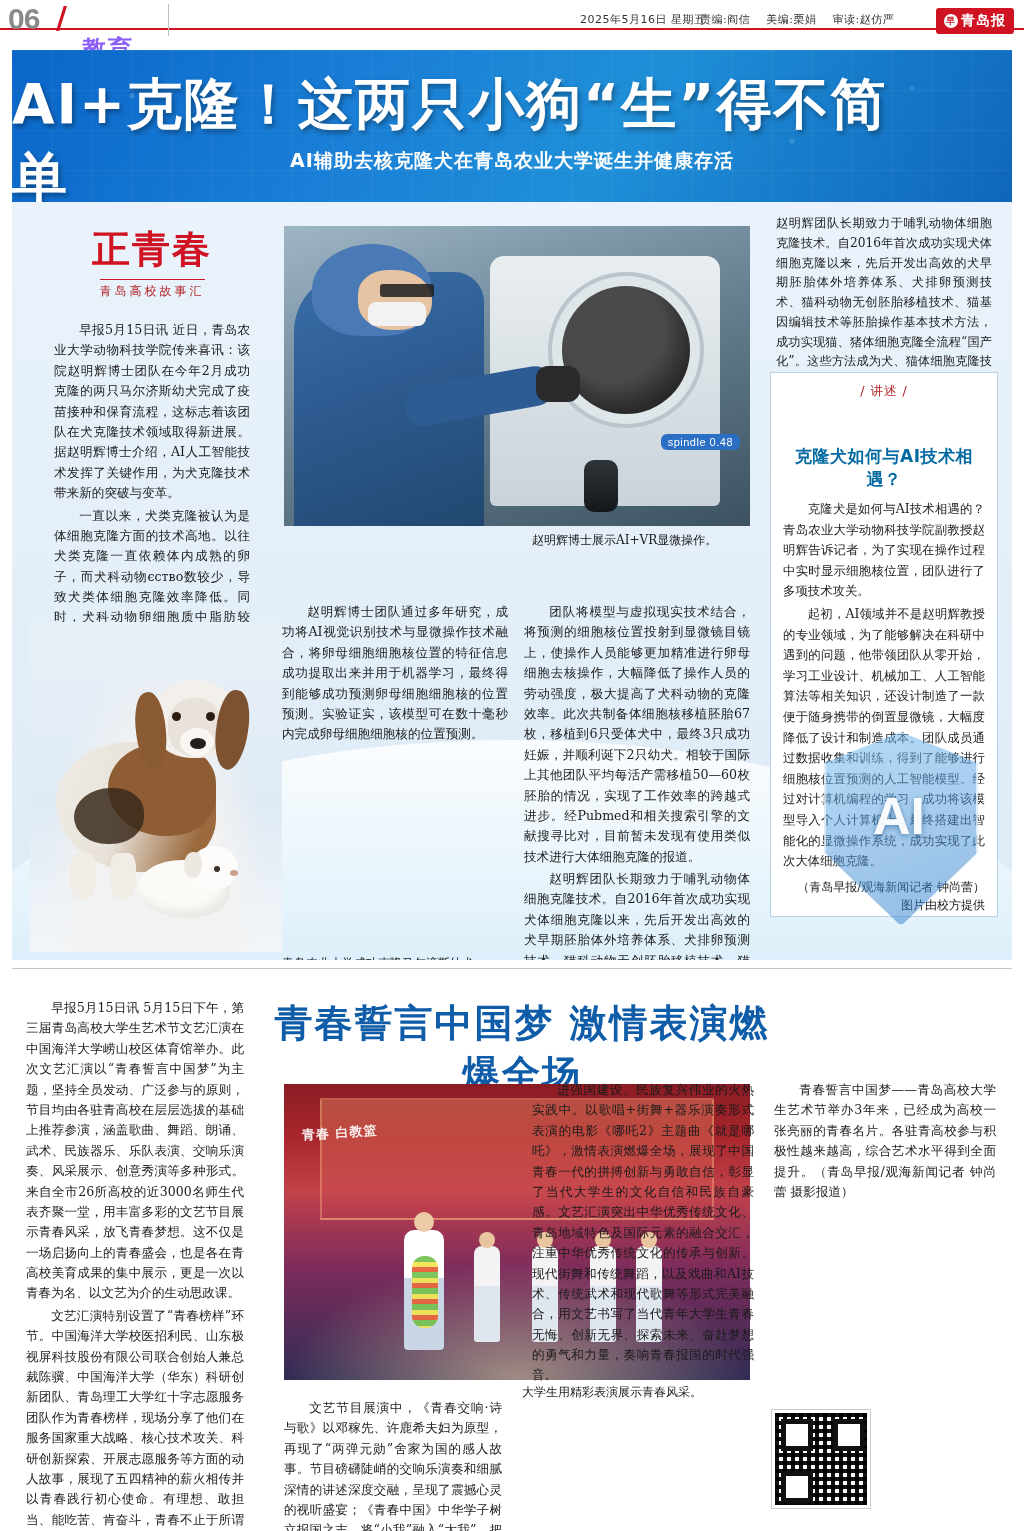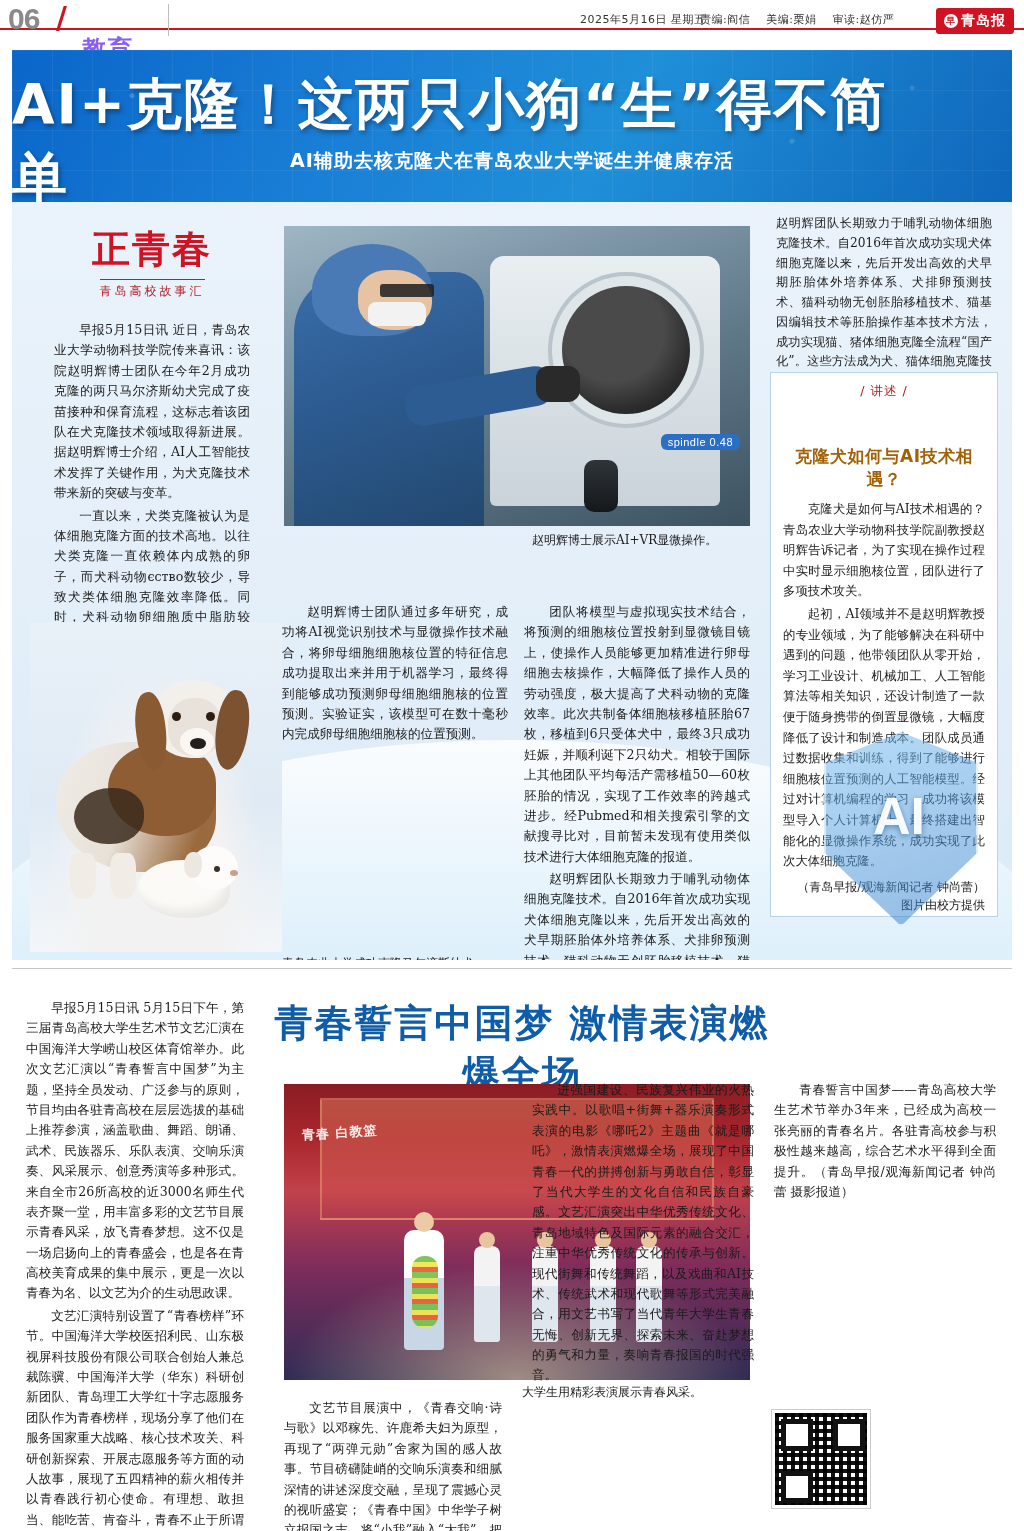--- a/index.html
+++ b/index.html
@@ -427,21 +427,21 @@
   .sidebar-tag {
     font-size: 12.5px;
     color: #b21f24;
     letter-spacing: 1px;
     text-align: center;
     margin-bottom: 4px;
   }
   .sidebar-title {
     font-size: 17px;
     font-weight: bold;
-    color: #a16207;
+    color: #0369a1;
     text-align: center;
     letter-spacing: 0.5px;
     margin-bottom: 8px;
     margin-top: 45px;
   }
   .sidebar-body {
     font-size: 12.4px;
     line-height: 1.66;
     color: #1b1b1b;
     text-align: justify;

